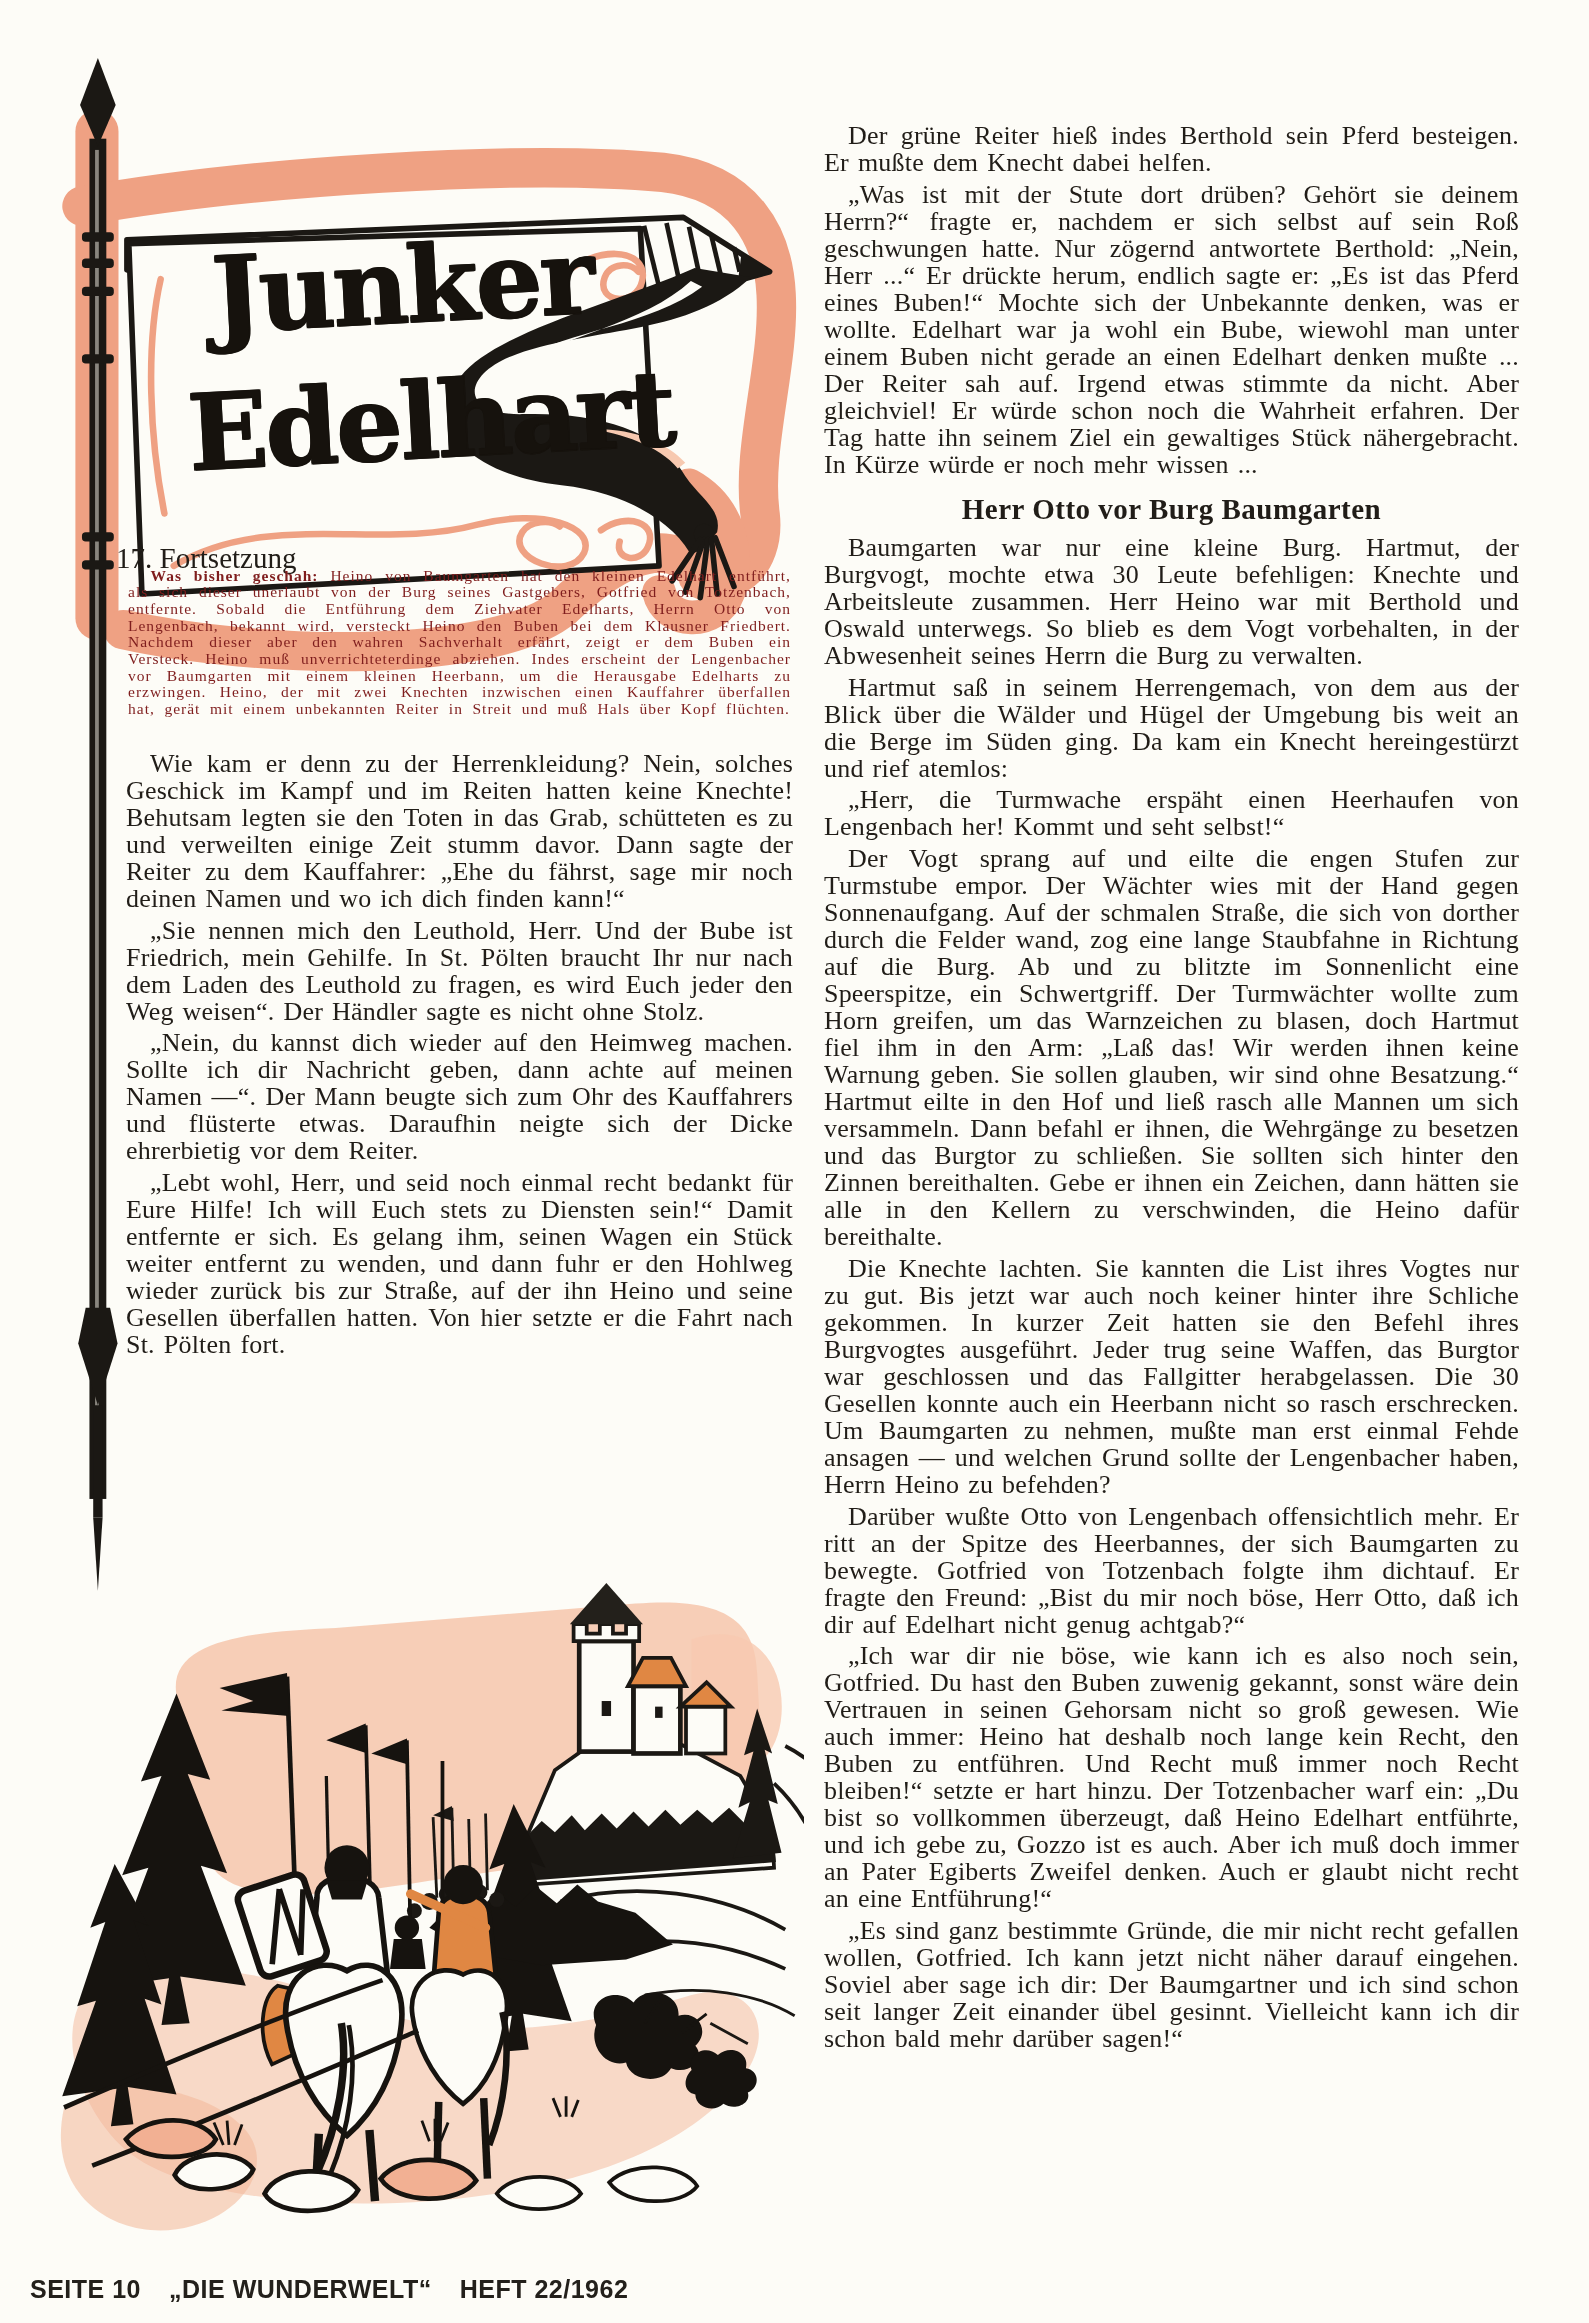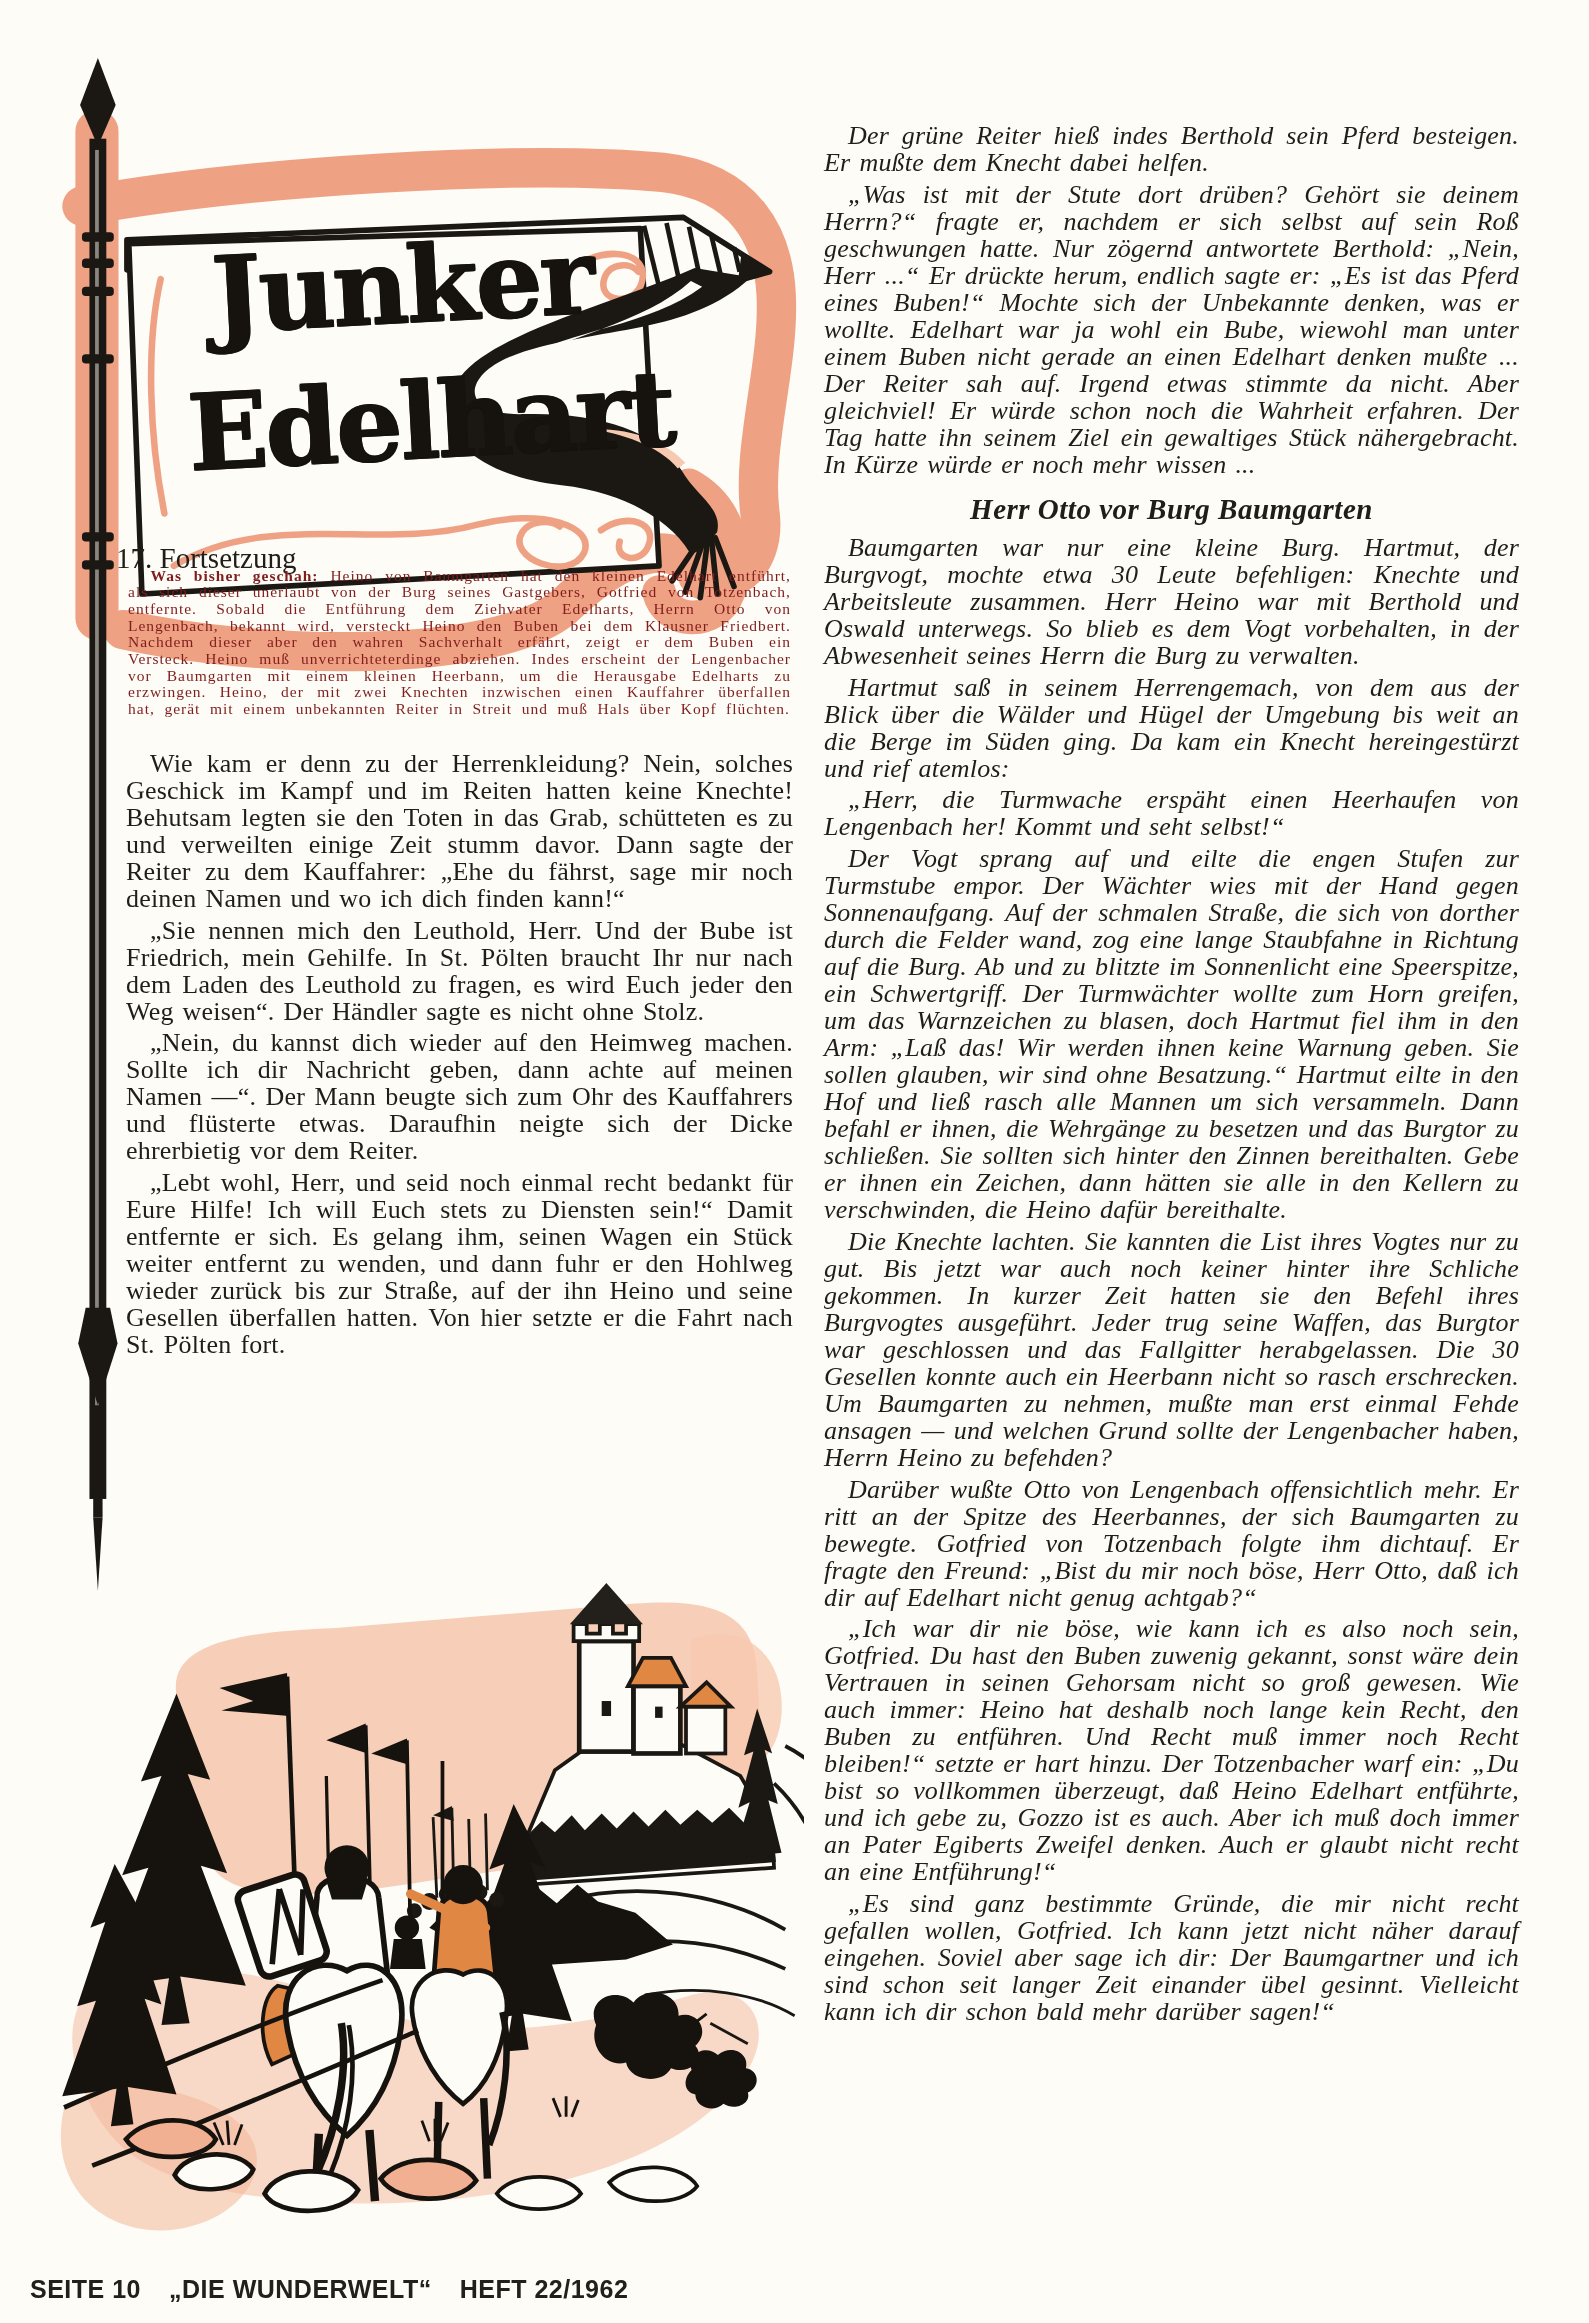--- a/index.html
+++ b/index.html
@@ -21,21 +21,21 @@
   .byline{position:absolute;z-index:1;left:126px;top:483px;width:667px;text-align:center;font-size:31px;letter-spacing:1.9px;}
   .installment{position:absolute;z-index:1;left:116px;top:542px;width:667px;text-align:left;font-size:29px;}
   .recap{
     position:absolute;z-index:1;left:128px;top:552px;width:663px;
     font-size:15.5px;line-height:16.7px;text-align:justify;text-indent:22.5px;
     letter-spacing:1px;word-spacing:4.7px;color:#7f1d1d;
   }
   .recap .lead{font-weight:bold;}
   .col{position:absolute;z-index:1;}
   .col-left{left:126px;top:750px;width:667px;}
-  .col-right{left:824px;top:122px;width:695px;font-style:italic;}
+  .col-right{left:824px;top:122px;width:695px;}
   .body-p{
     margin:0 0 4.7px 0;font-size:26px;line-height:27px;
     text-align:justify;text-indent:24px;letter-spacing:0.2px;word-spacing:2.3px;
   }
   .section-heading{
     margin:15px 0 8.4px 0;font-size:29px;font-weight:bold;text-align:center;
     letter-spacing:0.5px;
   }
   .footer{
     position:absolute;z-index:1;left:30px;top:2275px;

